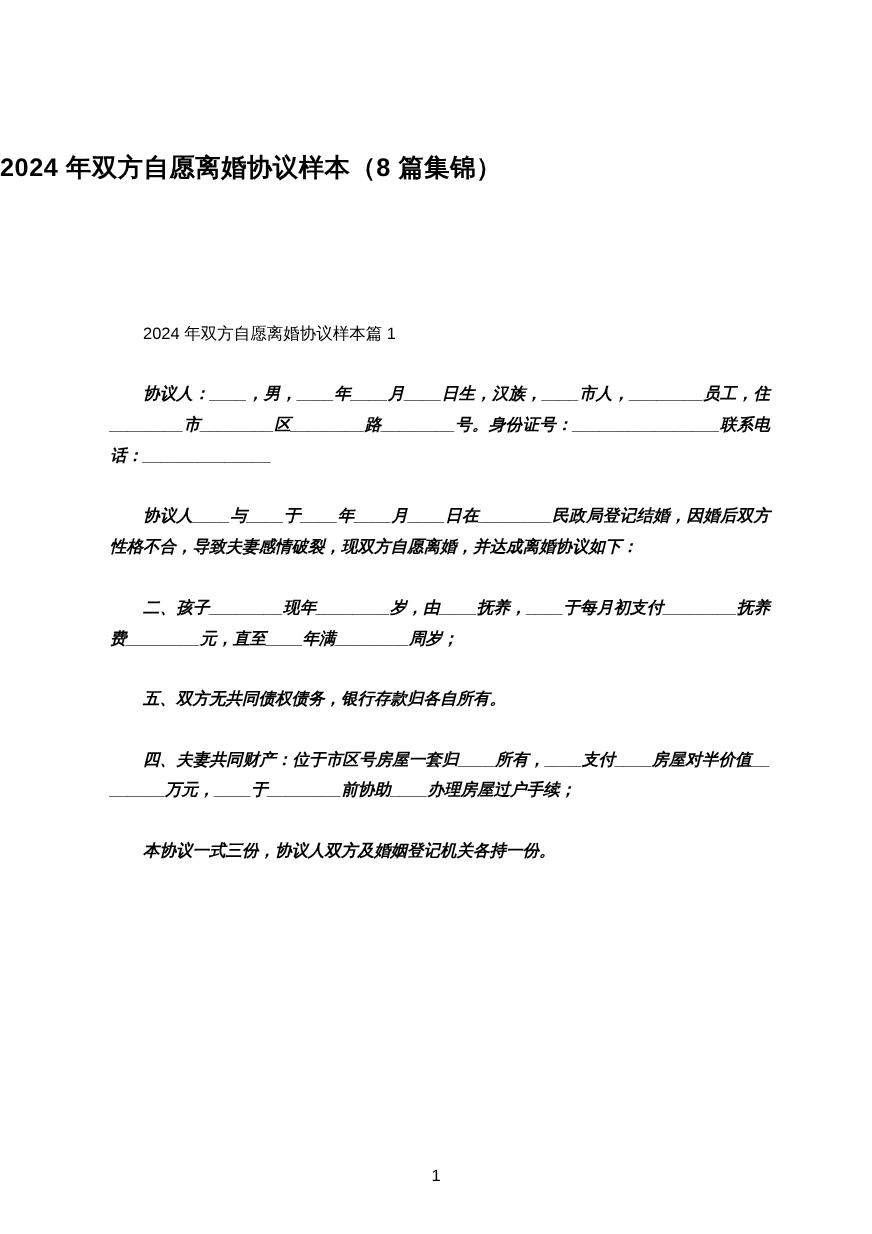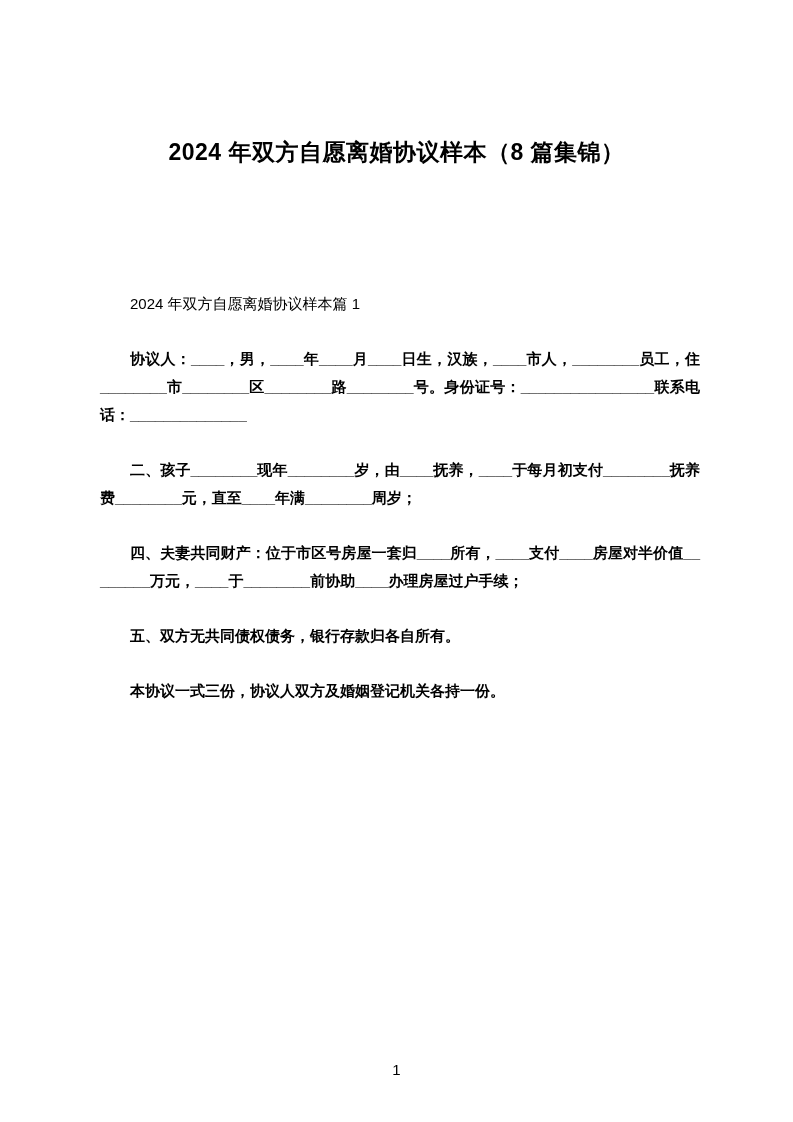--- a/index.html
+++ b/index.html
@@ -13,21 +13,20 @@
     height: 1122px;
     background: #ffffff;
     overflow: hidden;
     font-family: "Liberation Sans", "DejaVu Sans", sans-serif;
     color: #000000;
     font-weight: bold;
   }
   .doc-title {
     margin: 0;
     padding-top: 137px;
-    text-align: center;
     font-size: 23px;
     line-height: 30px;
     font-weight: bold;
     letter-spacing: 0.5px;
   }
   .content {
     margin-left: 100px;
     margin-right: 93px; 
   }
   .section-heading {
@@ -39,20 +38,21 @@
     text-indent: 2em;
   }
   .content p {
     margin: 0 0 27px 0;
     font-size: 15px;
     line-height: 28px;
     text-indent: 2em;
     text-align: justify;
     font-weight: bold;
     word-break: break-all;
+    font-style: italic;
   }
   .content p.first-para {
     margin-top: 27px;
   }
   .footer {
     position: absolute;
     bottom: 44px;
     left: 0;
     width: 100%;
     text-align: center;
@@ -67,28 +67,29 @@
 
   <h1 class="doc-title">2024 年双方自愿离婚协议样本（8 篇集锦）</h1>
 
   <div class="content">
 
     <h2 class="section-heading">2024 年双方自愿离婚协议样本篇 1</h2>
 
     <p class="first-para">协议人：____，男，____年____月____日生，汉族，____市人，________员工，住________市________区________路________号。身份证号：________________联系电话：______________</p>
 
 
+    <p>协议人____与____于____年____月____日在________民政局登记结婚，因婚后双方性格不合，导致夫妻感情破裂，现双方自愿离婚，并达成离婚协议如下：</p>
 
 
     <p>二、孩子________现年________岁，由____抚养，____于每月初支付________抚养费________元，直至____年满________周岁；</p>
 
 
+    <p>五、双方无共同债权债务，银行存款归各自所有。</p>
+
     <p>四、夫妻共同财产：位于市区号房屋一套归____所有，____支付____房屋对半价值________万元，____于________前协助____办理房屋过户手续；</p>
-
-    <p>五、双方无共同债权债务，银行存款归各自所有。</p>
 
     <p>本协议一式三份，协议人双方及婚姻登记机关各持一份。</p>
 
   </div>
 
   <div class="footer">
     <span>1</span>
   </div>
 
 </div>

